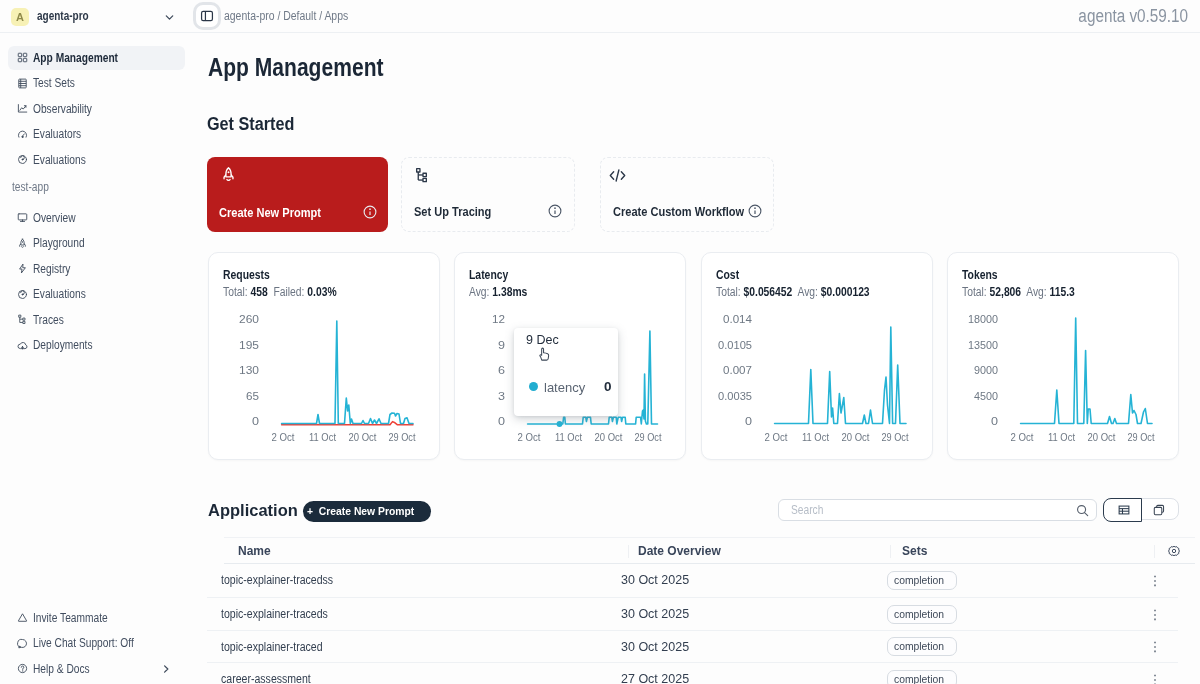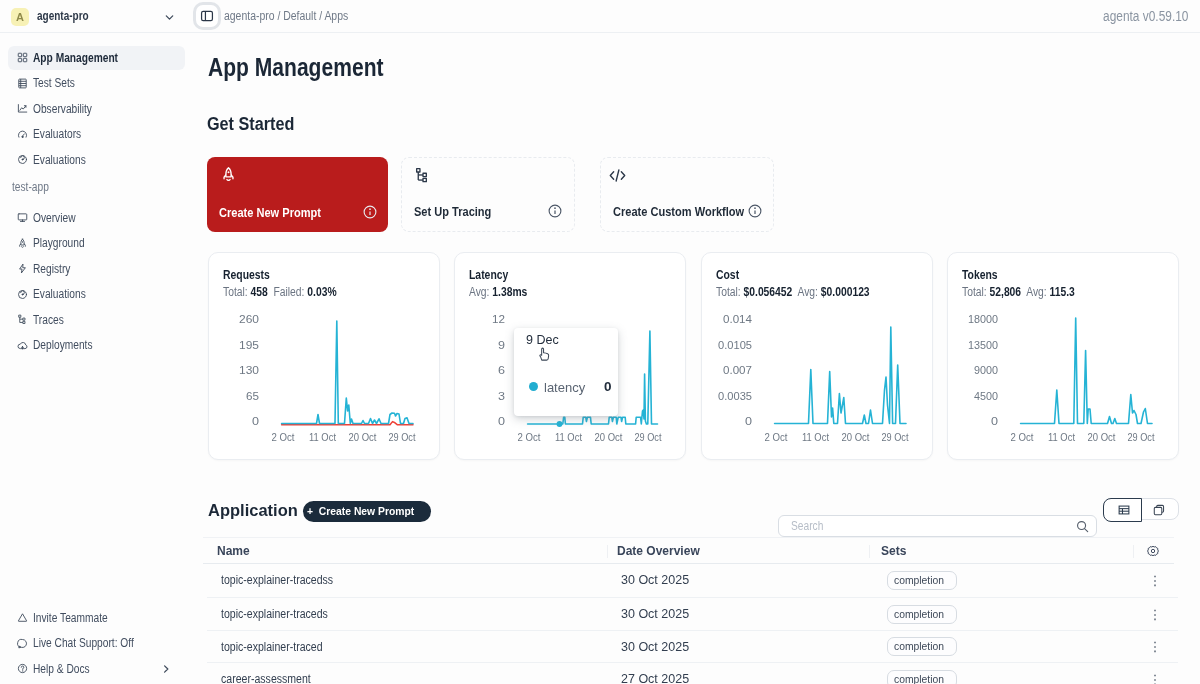--- a/index.html
+++ b/index.html
@@ -9,21 +9,21 @@
 .sx80 { display:inline-block; transform:scaleX(0.80); transform-origin:0 50%; white-space:nowrap; }
 .sx85 { display:inline-block; transform:scaleX(0.85); transform-origin:0 50%; white-space:nowrap; }
 .sx87 { display:inline-block; transform:scaleX(0.87); transform-origin:0 50%; white-space:nowrap; }
 .sx90 { display:inline-block; transform:scaleX(0.90); transform-origin:0 50%; white-space:nowrap; }
 .header { position:absolute; left:0; top:0; width:1200px; height:33px; border-bottom:1px solid #edf0f3; background:#fdfdfd; z-index:5; }
 .avatar { position:absolute; left:11px; top:8px; width:18px; height:18px; background:#f7f1b5; border-radius:5px; color:#8f8a4a; font-size:11px; font-weight:bold; text-align:center; line-height:18px; }
 .ws-name { position:absolute; left:37px; top:0; height:33px; line-height:33px; font-size:12.5px; font-weight:bold; color:#2d3848; }
 .chev-dn { position:absolute; left:164px; top:12px; }
 .toggle-btn { position:absolute; left:196px; top:5px; width:22px; height:22px; background:#fff; border-radius:7px; box-shadow:0 0 0 3px #e2e5e9; }
 .crumbs { position:absolute; left:224px; top:0; height:33px; line-height:33px; font-size:12px; color:#6f7987; }
-.version { position:absolute; right:12px; top:0; height:33px; line-height:33px; font-size:14px; color:#8a94a1; }
+.version { position:absolute; right:12px; top:0; height:33px; line-height:33px; font-size:18px; color:#8a94a1; }
 .version span { display:inline-block; transform:scaleX(0.85); transform-origin:100% 50%; }
 .sidebar { position:absolute; left:0; top:33px; width:186px; height:651px; background:#fdfdfd; }
 .nav-item { position:absolute; left:8px; width:177px; height:24px; border-radius:6px; font-size:12px; color:#414d5f; }
 .nav-item .ico { position:absolute; left:9px; top:6.5px; }
 .nav-item .lbl { position:absolute; left:25px; top:0; line-height:24px; transform:scaleX(0.85); transform-origin:0 50%; white-space:nowrap; }
 .nav-item.active { background:#f1f3f6; color:#1d2939; font-weight:bold; }
 .nav-group-label { position:absolute; left:12px; font-size:12px; color:#6e7887; }
 .lbl2 { display:inline-block; transform:scaleX(0.85); transform-origin:0 50%; }
 .h1 { position:absolute; left:208px; top:52px; font-size:26px; font-weight:bold; color:#1b2736; line-height:30px; transform:scaleX(0.81); transform-origin:0 0; white-space:nowrap; }
 .h2 { position:absolute; left:207px; top:114px; font-size:18px; font-weight:bold; color:#1b2736; transform:scaleX(0.90); transform-origin:0 0; white-space:nowrap; }
@@ -32,25 +32,25 @@
 .gs-card .ginfo { position:absolute; bottom:13px; }
 .gs-dark { left:207px; width:181px; background:#b91c1c; color:#fff; }
 .gs-light { border:1px dashed #e8ebef; color:#1f2a37; }
 .chart-card { position:absolute; top:252px; width:232px; height:208px; background:#fff; border:1px solid #eaedf1; border-radius:10px; box-shadow:0 1px 2px rgba(16,24,40,.03); }
 .cc-title { position:absolute; left:14px; top:14px; font-size:13px; font-weight:bold; color:#16212f; transform:scaleX(0.80); transform-origin:0 0; white-space:nowrap; }
 .cc-sub { position:absolute; left:14px; top:32px; font-size:12px; color:#6b7482; transform:scaleX(0.86); transform-origin:0 0; white-space:nowrap; }
 .cc-sub b { color:#16212f; }
 .cc-svg { position:absolute; left:0; top:46px; }
 .h3 { position:absolute; left:208px; top:501px; font-size:17px; font-weight:bold; color:#1b2736; transform:scaleX(0.97); transform-origin:0 0; white-space:nowrap; }
 .cnp-btn { position:absolute; left:303px; top:501px; width:128px; height:21px; background:#1b2b3b; border-radius:11px; color:#fff; font-size:11.5px; font-weight:bold; line-height:21px; text-align:center; }
-.search { position:absolute; left:778px; top:515px; width:319px; height:22px; border:1px solid #d9dee4; border-radius:6px; background:#fff; }
+.search { position:absolute; left:778px; top:499px; width:319px; height:22px; border:1px solid #d9dee4; border-radius:6px; background:#fff; }
 .search .ph { position:absolute; left:12px; top:0; line-height:20px; font-size:12px; color:#b6bdc7; }
 .seg { position:absolute; left:1103px; top:498px; width:76px; height:22px; border:1px solid #dde1e7; border-radius:8px; background:#fff; }
 .seg .sel { position:absolute; left:-1px; top:-1px; width:39px; height:24px; border:1.3px solid #2b3b4d; border-radius:8px 0 0 8px; background:#fff; }
-.tbl-head { position:absolute; left:203px; top:537px; width:971px; height:27px; border-top:1px solid #f0f2f5; border-bottom:1px solid #e7ebef; font-size:12px; font-weight:bold; color:#39455a; }
+.tbl-head { position:absolute; left:224px; top:537px; width:971px; height:27px; border-top:1px solid #f0f2f5; border-bottom:1px solid #e7ebef; font-size:12px; font-weight:bold; color:#39455a; }
 .tbl-row { position:absolute; left:207px; width:971px; height:34px; border-bottom:1px solid #eef1f4; font-size:12px; color:#323e4f; }
 .c-name { position:absolute; left:14px; top:0; line-height:26px; }
 .c-namer { position:absolute; left:14px; top:0; line-height:33px; transform:scaleX(0.88); transform-origin:0 50%; white-space:nowrap; font-size:12px; }
 .c-date { position:absolute; left:414px; top:0; line-height:26px; }
 .c-dater { position:absolute; left:414px; top:0; line-height:33px; font-size:12.5px; }
 .c-type { position:absolute; left:678px; top:0; line-height:26px; }
 .tag { position:absolute; left:680px; top:7px; height:19px; line-height:17px; border:1px solid #d7dce2; border-radius:7px; background:#fdfdfe; font-size:11.5px; color:#3d4858; padding:0 6px; }
 .tag span { display:inline-block; transform:scaleX(0.9); transform-origin:0 50%; }
 .dots { position:absolute; left:938px; top:0; width:20px; line-height:33px; color:#4b5666; font-size:13px; text-align:center; }
 .vline { position:absolute; top:7px; width:1px; height:13px; background:#eef0f3; }

